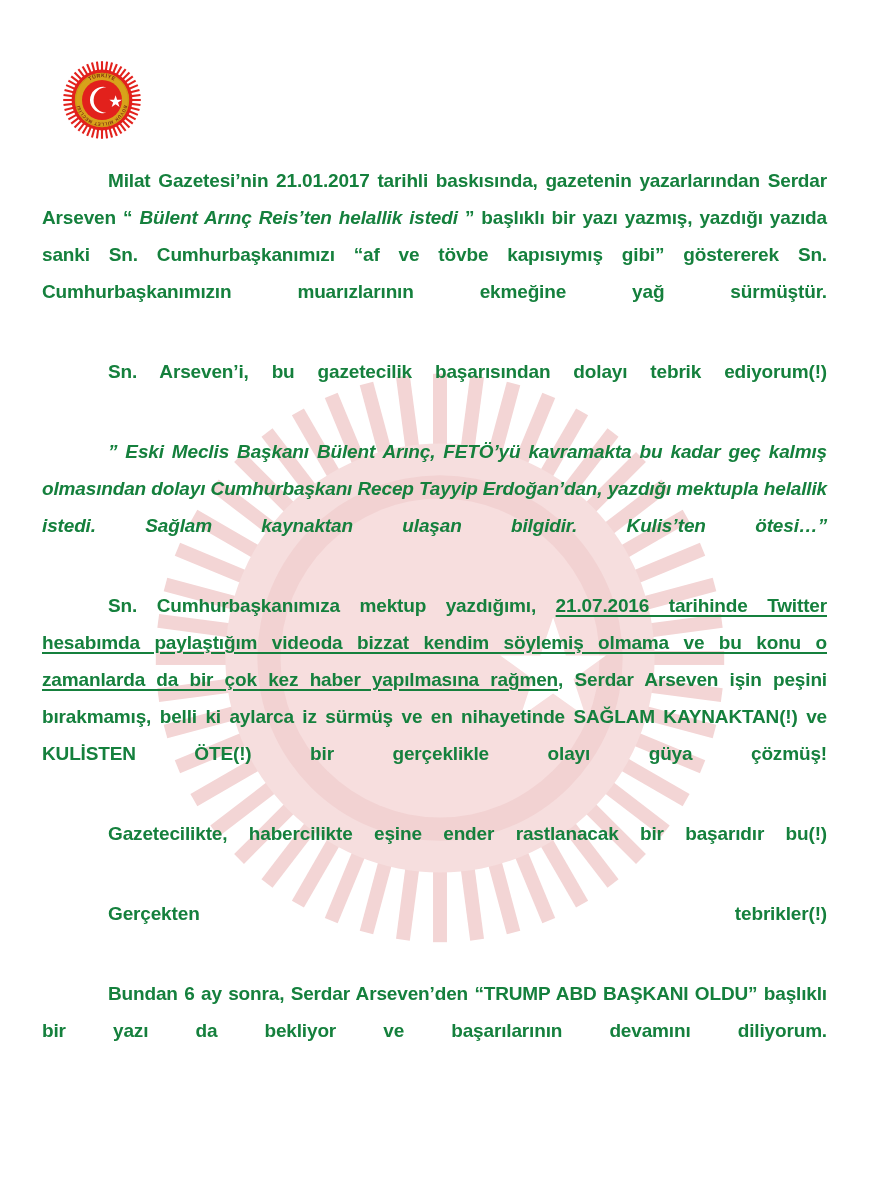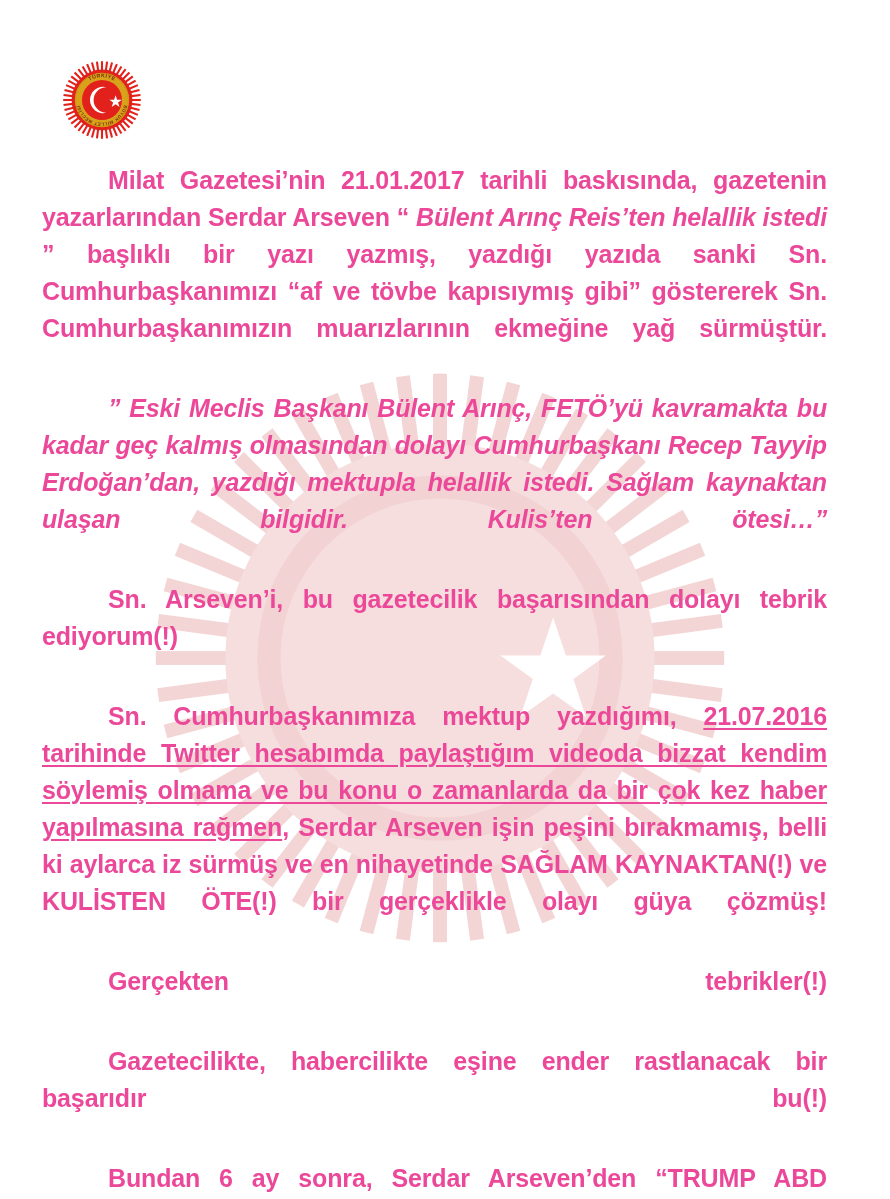--- a/index.html
+++ b/index.html
@@ -56,24 +56,24 @@
   #content {
     position: absolute;
     left: 42px;
     top: 162px;
     width: 785px;
     z-index: 1;
   }
 
   p.para {
     margin: 0 0 6px 0;
-    font-size: 25px;
+    font-size: 19px;
     line-height: 37px;
     font-weight: bold;
-    color: #ec4899;
+    color: #15803d;
     text-align: justify;
     text-indent: 66px;
     text-justify: inter-word;
     letter-spacing: -0.15px;
   }
 
   p.para.quote {
     font-style: italic;
     text-indent: 66px;
   }
@@ -247,26 +247,26 @@
         <path fill="#ffffff" d="M134 88 l3.8 11.3 11.9 0 -9.6 7 3.7 11.3 -9.8 -7 -9.8 7 3.7 -11.3 -9.6 -7 11.9 0 z"></path>
       </svg>
     </div>
   </div>
 
   <div id="content">
 
     <p class="para"><span>Milat Gazetesi’nin 21.01.2017 tarihli  baskısında, gazetenin yazarlarından Serdar Arseven “ </span><span class="ital">Bülent Arınç Reis’ten helallik istedi</span><span> ” başlıklı bir yazı yazmış, yazdığı yazıda sanki Sn. Cumhurbaşkanımızı “af ve tövbe kapısıymış gibi” göstererek Sn. Cumhurbaşkanımızın muarızlarının ekmeğine yağ sürmüştür.</span></p>
 
 
+    <p class="para"><span>Sn. Arseven’i, bu gazetecilik başarısından dolayı tebrik ediyorum(!)</span></p>
+
     <p class="para quote"><span>” Eski Meclis Başkanı Bülent Arınç, FETÖ’yü kavramakta bu kadar geç kalmış olmasından dolayı Cumhurbaşkanı Recep Tayyip Erdoğan’dan, yazdığı mektupla helallik istedi. Sağlam kaynaktan ulaşan bilgidir. Kulis’ten ötesi…”</span></p>
 
-    <p class="para"><span>Sn. Arseven’i, bu gazetecilik başarısından dolayı tebrik ediyorum(!)</span></p>
-
     <p class="para"><span>Sn. Cumhurbaşkanımıza mektup yazdığımı, </span><span class="uline">21.07.2016 tarihinde Twitter hesabımda paylaştığım videoda bizzat kendim söylemiş olmama ve bu konu o zamanlarda da bir çok kez haber yapılmasına rağmen</span><span>, Serdar Arseven işin peşini bırakmamış, belli ki aylarca iz sürmüş ve en nihayetinde SAĞLAM KAYNAKTAN(!) ve KULİSTEN ÖTE(!) bir gerçeklikle olayı güya çözmüş!</span></p>
 
+    <p class="para"><span>Gazetecilikte, habercilikte eşine ender rastlanacak bir başarıdır bu(!)</span></p>
+
     <p class="para"><span>Gerçekten tebrikler(!)</span></p>
-
-    <p class="para"><span>Gazetecilikte, habercilikte eşine ender rastlanacak bir başarıdır bu(!)</span></p>
 
     <p class="para"><span>Bundan 6 ay sonra, Serdar Arseven’den “TRUMP ABD BAŞKANI OLDU” başlıklı bir yazı da bekliyor ve başarılarının devamını diliyorum.</span></p>
 
   </div>
 </div>
 
 </body></html>

